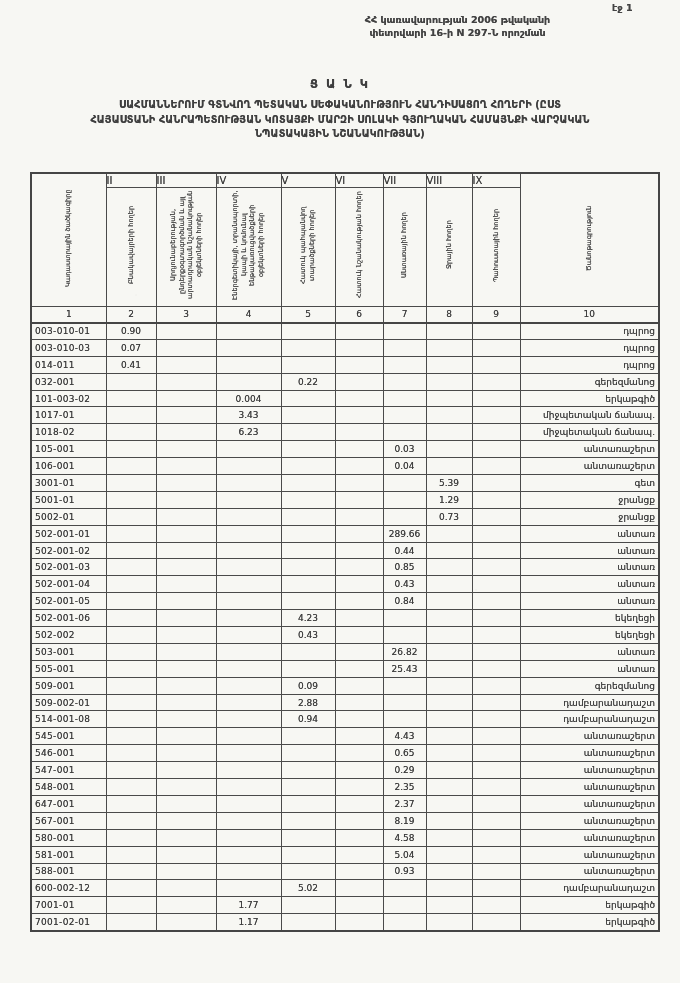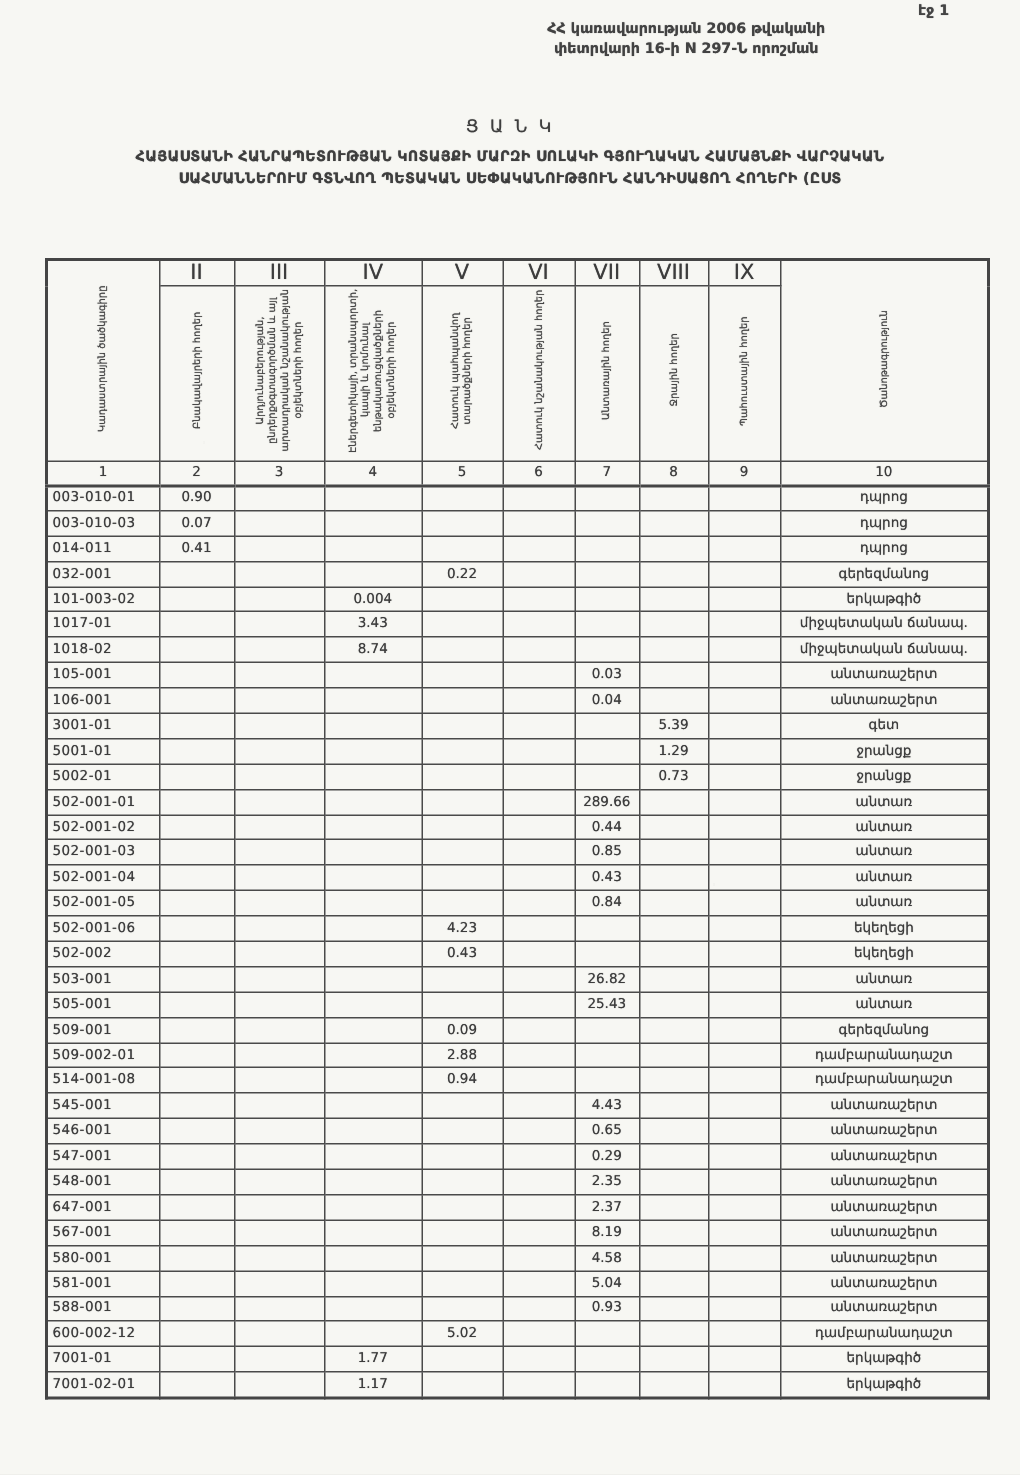--- a/index.html
+++ b/index.html
@@ -17,67 +17,68 @@
   .pagenum {
     position:absolute; top:2px; left:612px;
     font-size:9.5px; font-weight:bold; color:#444;
   }
   .annex {
     position:absolute; top:13px; left:335px; width:245px;
     text-align:center; font-size:9.5px; font-weight:bold; line-height:13px; color:#424242;
   }
   .doc-title {
     position:absolute; top:77px; left:0; width:100%;
-    text-align:center; font-size:11.5px; font-weight:normal; letter-spacing:2px; color:#3e3e3e;
+    text-align:center; font-size:11.5px; font-weight:bold; letter-spacing:2px; color:#3e3e3e;
   }
   .doc-subtitle {
     position:absolute; top:98px; left:14px; width:652px;
     text-align:center; font-size:9.6px; font-weight:bold; line-height:14.5px;
     letter-spacing:0.2px; color:#3e3e3e;
   }
   table.land {
     position:absolute; top:172px; left:30px;
     border-collapse:collapse; table-layout:fixed;
     border:2px solid #454545;
   }
   table.land th, table.land td {
     border:1px solid #4a4a4a; overflow:hidden;
     font-weight:normal; color:#3c3c3c;
   }
-  th.roman { height:14px; font-size:14px; font-weight:bold; text-align:center; vertical-align:middle;margin-left:12px; }
+  th.roman { height:14px; font-size:10px; font-weight:bold; text-align:left; vertical-align:middle;margin-left:12px; }
   th.vcell { vertical-align:middle; text-align:center; }
   .vtext {
     writing-mode:vertical-rl; transform:rotate(180deg);
     display:inline-block; font-size:6.6px; line-height:8.6px;
     height:112px; max-width:100%; text-align:center; color:#464646;
   }
   .vtext.tall { height:128px; }
   tr.numrow th { height:16px; font-size:9px; text-align:center; border-bottom:2px solid #454545; border-top:1.5px solid #454545; }
   tbody td { height:16.9px; font-size:9px; padding:0 3px; vertical-align:middle; white-space:nowrap; }
   td.code { text-align:left; letter-spacing:0.3px; }
   td.val  { text-align:center; padding:0 1px; }
-  td.note { text-align:center; }
+  td.note { text-align:right; }
 </style>
 </head>
 <body>
 
 <div class="page">
 
   <div class="pagenum">էջ 1</div>
 
   <div class="annex">
     <div>ՀՀ կառավարության 2006 թվականի</div>
     <div>փետրվարի 16-ի N 297-Ն որոշման</div>
   </div>
 
   <div class="doc-title">Ց Ա Ն Կ</div>
 
   <div class="doc-subtitle">
+    <div>ՍԱՀՄԱՆՆԵՐՈՒՄ ԳՏՆՎՈՂ ՊԵՏԱԿԱՆ ՍԵՓԱԿԱՆՈՒԹՅՈՒՆ ՀԱՆԴԻՍԱՑՈՂ ՀՈՂԵՐԻ (ԸՍՏ</div>
     <div>ՀԱՅԱՍՏԱՆԻ ՀԱՆՐԱՊԵՏՈՒԹՅԱՆ ԿՈՏԱՅՔԻ ՄԱՐԶԻ ՍՈԼԱԿԻ ԳՅՈՒՂԱԿԱՆ ՀԱՄԱՅՆՔԻ ՎԱՐՉԱԿԱՆ</div>
-    <div>ՍԱՀՄԱՆՆԵՐՈՒՄ ԳՏՆՎՈՂ ՊԵՏԱԿԱՆ ՍԵՓԱԿԱՆՈՒԹՅՈՒՆ ՀԱՆԴԻՍԱՑՈՂ ՀՈՂԵՐԻ (ԸՍՏ</div>
+    <div>ՆՊԱՏԱԿԱՅԻՆ ՆՇԱՆԱԿՈՒԹՅԱՆ)</div>
   </div>
 
   <table class="land">
     <colgroup>
         <col style="width: 75px;">
         <col style="width: 50px;">
         <col style="width: 60px;">
         <col style="width: 65px;">
         <col style="width: 54px;">
         <col style="width: 48px;">
@@ -192,21 +193,21 @@
           <td class="val"></td>
           <td class="val"></td>
           <td class="val"></td>
           <td class="val"></td>
           <td class="note">միջպետական ճանապ.</td>
         </tr>
         <tr>
           <td class="code">1018-02</td>
           <td class="val"></td>
           <td class="val"></td>
-          <td class="val">8.74</td>
+          <td class="val">6.23</td>
           <td class="val"></td>
           <td class="val"></td>
           <td class="val"></td>
           <td class="val"></td>
           <td class="val"></td>
           <td class="note">միջպետական ճանապ.</td>
         </tr>
         <tr>
           <td class="code">105-001</td>
           <td class="val"></td>

